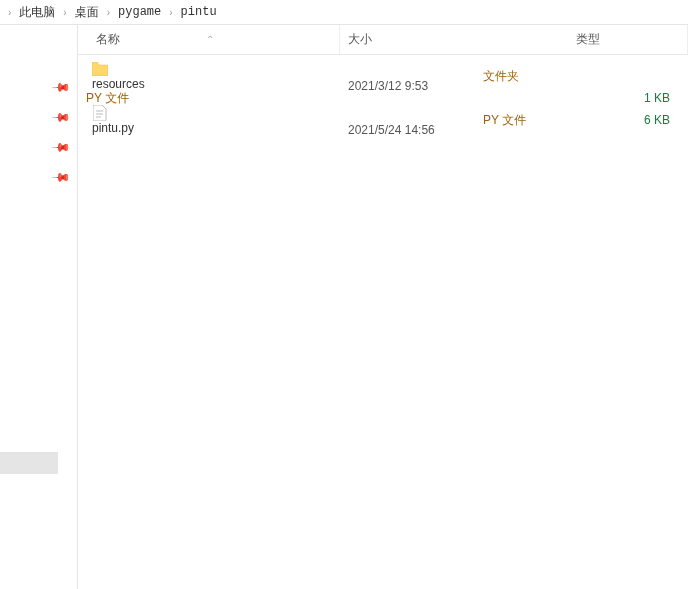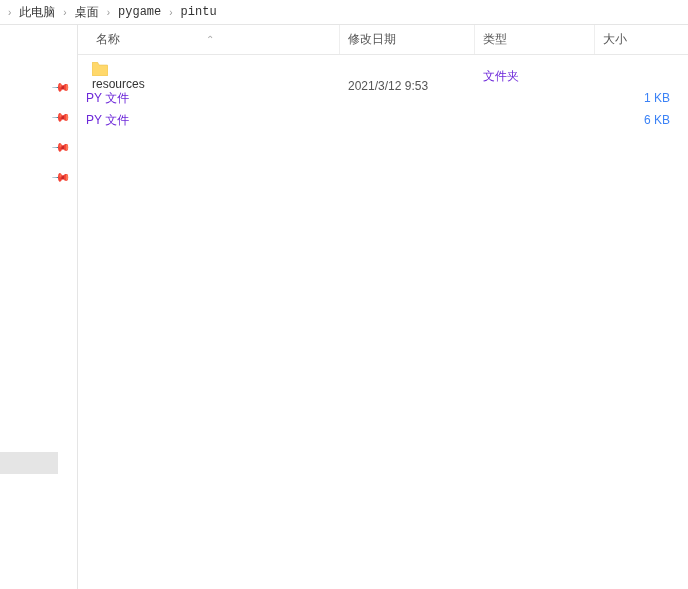--- a/index.html
+++ b/index.html
@@ -110,22 +110,22 @@
       align-items: center;
       cursor: pointer;
     }
     .cell-name {
       width: 262px;
       display: flex;
       padding-left: 14px;
       flex-direction: column;
     }
     .cell-date { width: 135px; color: #555; padding-left: 8px; margin-top: 20px; }
-    .cell-type { width: 120px; color: #6d28d9; padding-left: 8px; }
-    .cell-size { flex: 1; text-align: right; padding-right: 18px; color: #3b82f6; }
+    .cell-type { width: 120px; color: #a16207; padding-left: 8px; }
+    .cell-size { flex: 1; text-align: right; padding-right: 18px; color: #15803d; }
     .icon {
       width: 16px;
       height: 16px;
       display: inline-flex;
       align-items: center;
       justify-content: center;
       flex-shrink: 0;
     }
     .folder-svg {
       width: 16px;
@@ -160,28 +160,25 @@
     </div>
     <div class="side-bottom"></div>
   </div>
 
   <div class="content-panel">
     <div class="column-headers">
       <div class="col-header col-name">
         <span>名称</span>
       </div>
       <span class="sort-arrow">⌃</span>
-      <div class="col-header col-date">
-        <span>修改日期</span>
+      <div class="col-header col-size">
+        <span>大小</span>
       </div>
       <div class="col-header col-type">
         <span>类型</span>
-      </div>
-      <div class="col-header col-size">
-        <span>大小</span>
       </div>
     </div>
 
     <div class="file-list">
 
       <div class="file-row">
         <div class="cell-name">
           <span class="icon">
             <svg class="folder-svg" viewBox="0 0 16 14">
               <path d="M0 2 L0 13 Q0 14 1 14 L15 14 Q16 14 16 13 L16 4 Q16 3 15 3 L7 3 L6 1 Q5.7 0 5 0 L1 0 Q0 0 0 1 Z" fill="#ffd86b" stroke="#e0b84a" stroke-width="0.5"></path>
@@ -193,19 +190,29 @@
         <div class="cell-type">文件夹</div>
         <div class="cell-size"></div>
       </div>
 
       <div class="file-row">
         <div class="cell-type">PY 文件</div>
         <div class="cell-size">1 KB</div>
       </div>
 
       <div class="file-row">
+        <div class="cell-name">
+          <span class="icon">
+            <svg class="file-svg" viewBox="0 0 14 16">
+              <path d="M1 0 L9 0 L13 4 L13 15 Q13 16 12 16 L1 16 Q0 16 0 15 L0 1 Q0 0 1 0 Z" fill="#fff" stroke="#bbb" stroke-width="1"></path>
+              <path d="M3 6 L10 6 M3 9 L10 9 M3 12 L8 12" stroke="#bbb" stroke-width="1"></path>
+            </svg>
+          </span>
+          <span>pintu.py</span>
+        </div>
+        <div class="cell-date">2021/5/24 14:56</div>
         <div class="cell-type">PY 文件</div>
         <div class="cell-size">6 KB</div>
       </div>
 
     </div>
   </div>
 </div>
 
 </body></html>

